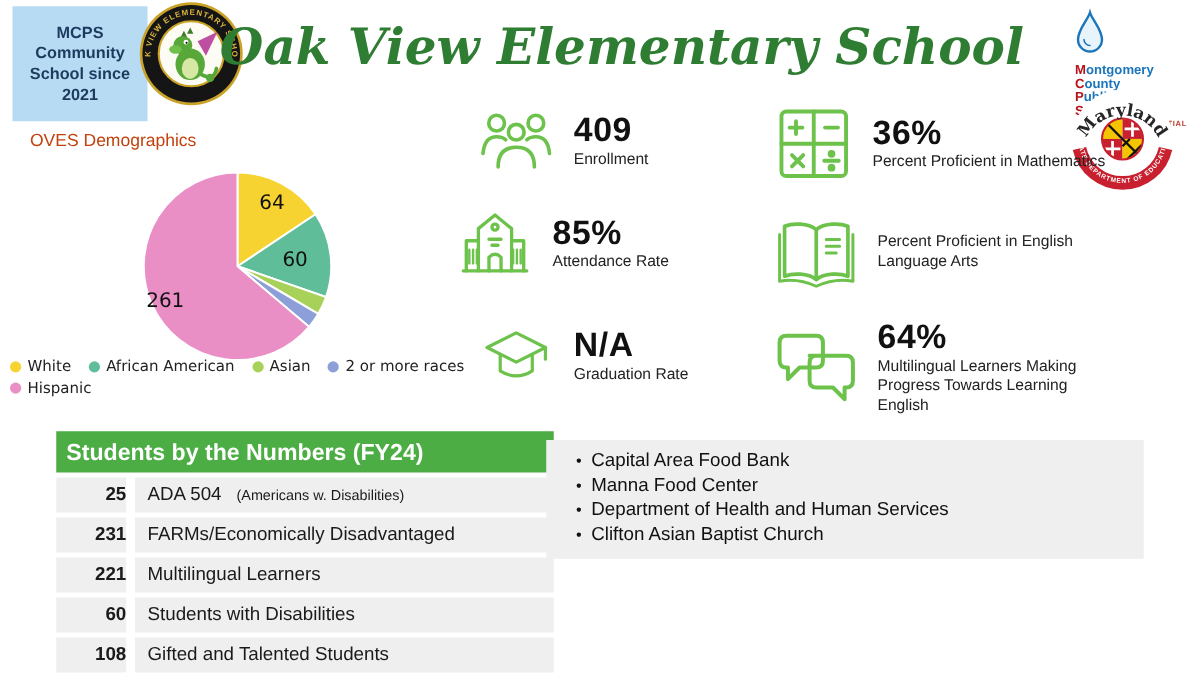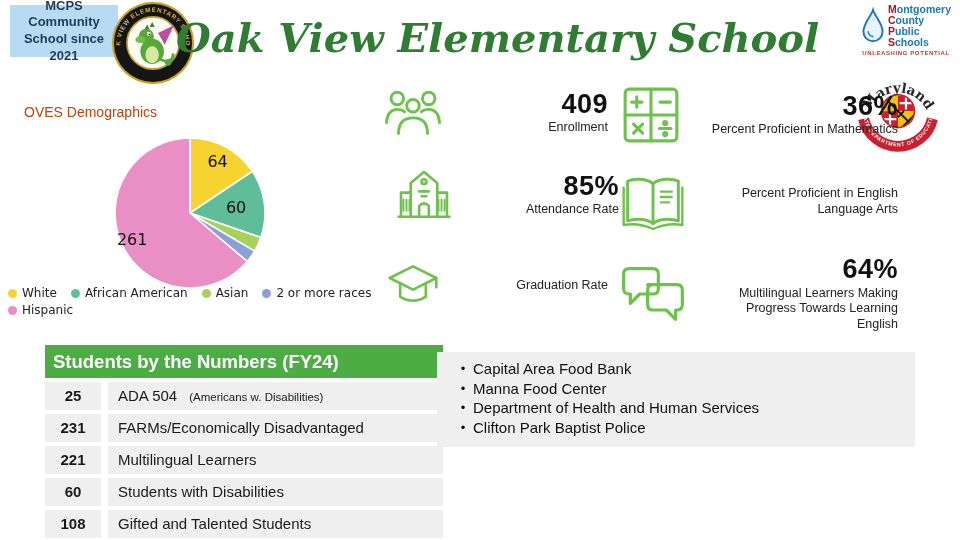--- a/index.html
+++ b/index.html
@@ -1,57 +1,57 @@
 <!DOCTYPE html>
 <html><head>
 <meta charset="utf-8">
 <style>
   html,body{margin:0;padding:0;background:#fff;}
   .stage{position:relative;width:960px;height:540px;overflow:hidden;background:#fff;
          font-family:"Liberation Sans",sans-serif;color:#1a1a1a;}
 
   
-  .blue-box{position:absolute;left:10px;top:5px;width:108px;height:52px;background:#B7DBF3;
+  .blue-box{position:absolute;left:10px;top:5px;width:108px;height:92px;background:#B7DBF3;
             display:flex;align-items:center;justify-content:center;text-align:center;
             font-size:13px;line-height:1.28;font-weight:700;color:#1E3A5F;padding:0;box-sizing:border-box;}
   .school-badge{position:absolute;left:111px;top:1px;width:84px;height:84px;}
   .main-title{position:absolute;left:225px;top:0;width:545px;height:74px;display:flex;
               align-items:center;justify-content:center;
               font-family:"DejaVu Serif",serif;font-style:italic;font-weight:700;
               font-size:40px;color:#2E7D32;white-space:nowrap;}
   .mcps-logo{position:absolute;left:860px;top:4px;width:92px;text-align:center;}
-  .mcps-top{display:flex;align-items:flex-start;justify-content:center;gap:3px;}
+  .mcps-top{display:flex;align-items:flex-start;justify-content:center;gap:3px;flex-direction:column;}
   .mcps-words{text-align:left;font-size:10.5px;line-height:11px;font-weight:700;color:#1B75BB;letter-spacing:0;}
   .mcps-words .init{color:#B5121B;}
   .mcps-tagline{font-size:6px;letter-spacing:.6px;color:#C0392B;font-weight:700;margin-top:2px;}
   .maryland-logo{position:absolute;left:856px;top:70px;width:84px;height:84px;}
 
   
   .chart-title{position:absolute;left:24px;top:104px;font-size:14px;color:#c2410c;}
   #pie-svg{position:absolute;left:88px;top:123px;}
   .pie-label{font-family:"DejaVu Sans",sans-serif;font-size:16px;fill:#111;}
   .legend{position:absolute;left:8px;top:286px;width:370px;display:flex;flex-wrap:wrap;
           justify-content:flex-start;column-gap:14px;row-gap:3px;}
   .legend-item{display:inline-flex;align-items:center;gap:5px;font-size:12px;color:#222;
                font-family:"DejaVu Sans",sans-serif;white-space:nowrap;}
   .legend-dot{width:9px;height:9px;border-radius:50%;display:inline-block;}
 
   
   .stat-row{position:absolute;display:flex;align-items:center;gap:16px;}
   .stat-icon{flex:0 0 auto;}
-  .stat-text{flex:1;text-align:right;}
+  .stat-text{flex:1;text-align:left;}
   .stat-value{font-size:27px;font-weight:700;color:#111;letter-spacing:.5px;line-height:1.05;}
   .stat-label{font-size:12.5px;color:#222;line-height:1.25;margin-top:2px;}
 
   
   .students-table{position:absolute;left:45px;top:345px;width:398px;}
   .tbl-header{height:33px;background:#4CAD44;color:#fff;font-weight:700;font-size:18.5px;
               line-height:33px;padding-left:8px;box-sizing:border-box;}
   .tr{display:flex;gap:7px;margin-top:4px;height:28px;}
-  .td-num{flex:0 0 56px;background:#EFEFEF;text-align:center;font-weight:700;font-size:15px;line-height:28px;}
+  .td-num{flex:0 0 56px;background:#EFEFEF;text-align:right;font-weight:700;font-size:15px;line-height:28px;}
   .td-lbl{flex:1;background:#EFEFEF;font-size:15px;line-height:28px;padding-left:10px;white-space:nowrap;overflow:hidden;}
   .td-note{font-size:11.5px;margin-left:12px;}
 
   
   .partners{position:absolute;left:437px;top:345px;width:478px;}
   .partners-header-row{display:flex;gap:6px;height:33px;}
   .green-sliver{flex:0 0 7px;background:#4CAD44;}
   .partners-header{flex:1;background:#4CAD44;color:#fff;font-weight:700;font-size:16.5px;
                    line-height:33px;padding-left:10px;box-sizing:border-box;}
   .partners-headline{margin-left:13px;margin-top:4px;height:48px;background:#EFEFEF;
@@ -180,21 +180,21 @@
       <path d="M2 32 Q3 21 11 21 Q15 21 17 23"></path>
       <path d="M46 32 Q45 21 37 21 Q33 21 31 23"></path>
       <path d="M12 41 Q12 28 24 28 Q36 28 36 41"></path>
     </svg>
     <div class="stat-text">
       <div class="stat-value">409</div>
       <div class="stat-label">Enrollment</div>
     </div>
   </div>
 
-  <div class="stat-row" style="left:394px;top:164px;width:225px;height:62px;">
+  <div class="stat-row" style="left:366px;top:164px;width:225px;height:62px;">
     <svg class="stat-icon" width="60" height="58" viewBox="0 0 48 48" fill="none" stroke="#6CC24A" stroke-width="2.2" stroke-linecap="round" stroke-linejoin="round">
       <path d="M13 42 V14 L24 5 L35 14 V42"></path>
       <path d="M5 42 V22 H13 M43 42 V22 H35"></path>
       <path d="M3 42 H45"></path>
       <path d="M20 42 V33 Q24 29 28 33 V42"></path>
       <circle cx="24" cy="13" r="2"></circle>
       <path d="M20 21 H28 M22 25 H26"></path>
       <path d="M7 28 V37 M9.5 28 V37 M12 28 V37 M36 28 V37 M38.5 28 V37 M41 28 V37" stroke-width="1.6"></path>
     </svg>
     <div class="stat-text">
@@ -203,20 +203,21 @@
     </div>
   </div>
 
   <div class="stat-row" style="left:383px;top:254px;width:225px;height:62px;">
     <svg class="stat-icon" width="60" height="56" viewBox="0 0 48 48" fill="none" stroke="#6CC24A" stroke-width="2.2" stroke-linecap="round" stroke-linejoin="round">
       <path d="M24 8 L44 18 L24 28 L4 18 Z"></path>
       <path d="M13 23 V34 Q24 41 35 34 V23"></path>
       <path d="M44 18 V26"></path>
     </svg>
     <div class="stat-text">
+      <div class="stat-value">N/A</div>
       <div class="stat-label">Graduation Rate</div>
     </div>
   </div>
 
   <div class="stat-row" style="left:620px;top:82px;width:278px;height:66px;">
     <svg class="stat-icon" width="62" height="62" viewBox="0 0 48 48" fill="none" stroke="#6CC24A" stroke-width="2.4" stroke-linecap="round" stroke-linejoin="round">
       <rect x="4" y="4" width="40" height="40" rx="3"></rect>
       <path d="M24 4 V44 M4 24 H44"></path>
       <path d="M13 10 V18 M9 14 H17"></path>
       <path d="M31 14 H39"></path>
@@ -284,19 +285,19 @@
         <li>
             <span>Capital Area Food Bank</span>
           </li>
         <li>
             <span>Manna Food Center</span>
           </li>
         <li>
             <span>Department of Health and Human Services</span>
           </li>
         <li>
-            <span>Clifton Park Baptist Police</span>
+            <span>Clifton Asian Baptist Church</span>
           </li>
       </ul>
     </div>
   </div>
 
 </div>
 
 </body></html>

